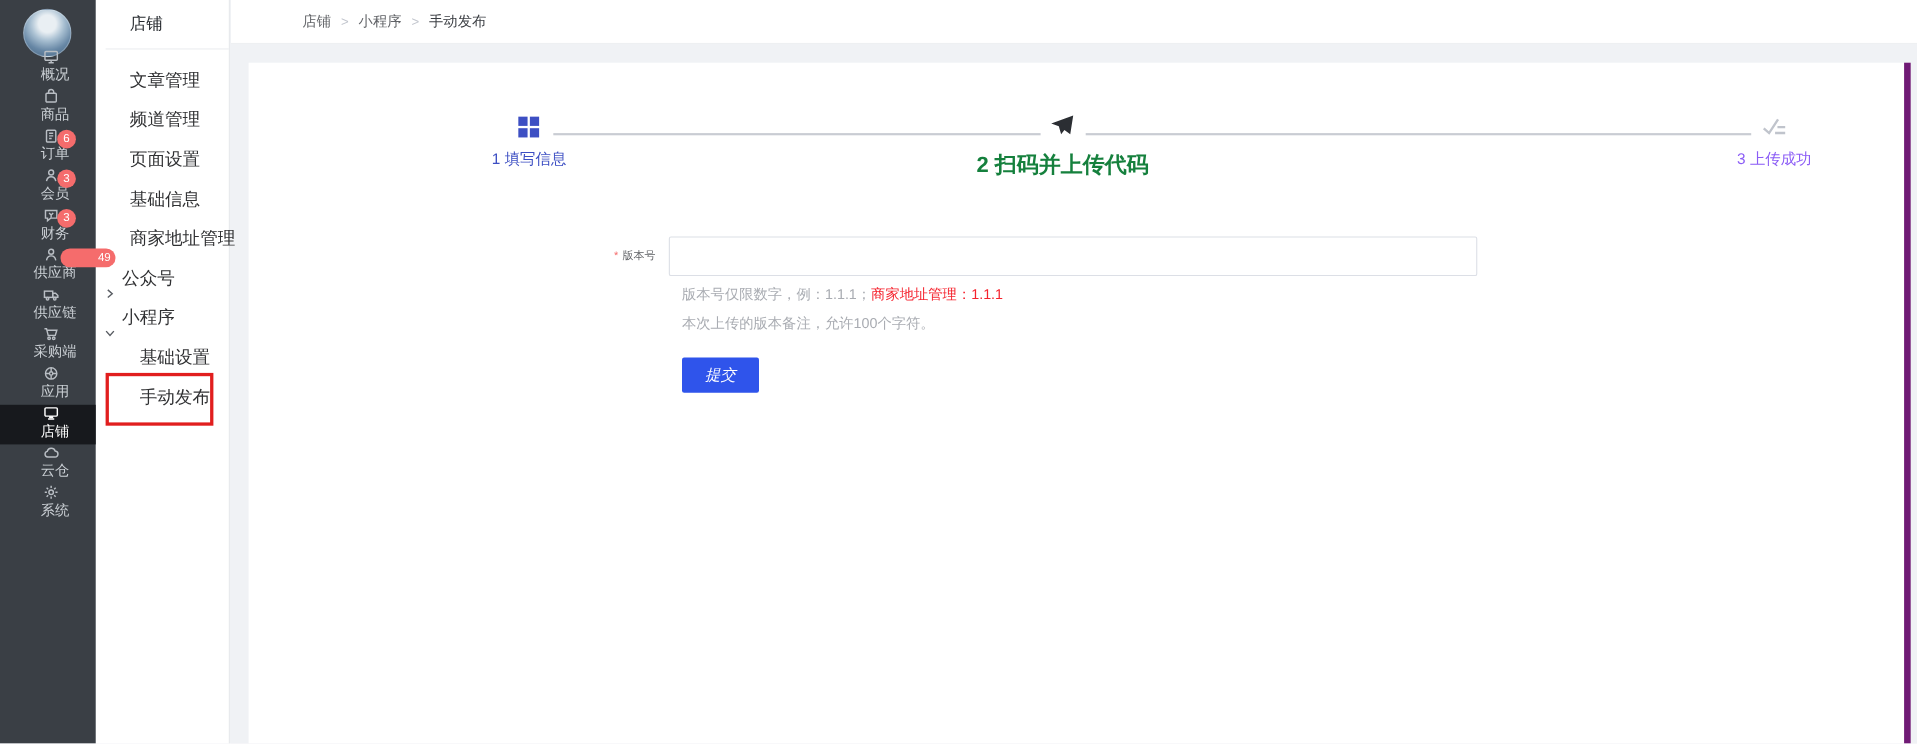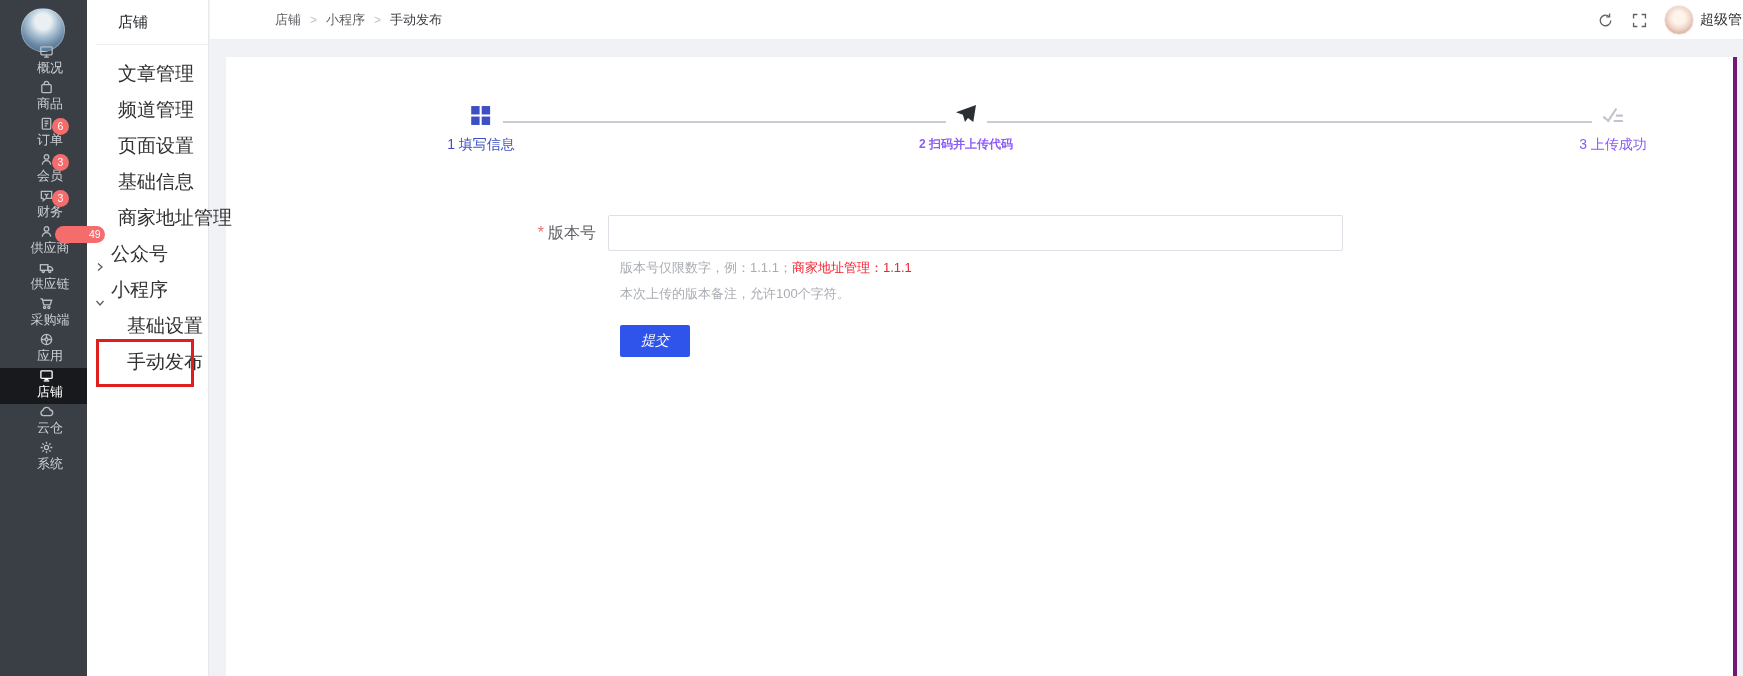--- a/index.html
+++ b/index.html
@@ -35,21 +35,21 @@
   
   .submenu {
     position:absolute; left:87px; top:0; width:122px; height:676px; background:#ffffff;
     border-right:1px solid #e6e8eb; z-index:15;
   }
   .submenu-title {
     height:44px; line-height:44px; padding-left:31px; font-size:15px; font-weight:500; color:#24282d;
   }
   .submenu-title-divider { height:1px; background:#ebedf0; margin-left:9px; }
   .sm-list { padding-top:11px; }
-  .sm-item { height:36px; line-height:36px; padding-left:31px; font-size:19px; color:#303133; cursor:pointer; white-space:nowrap; }
+  .sm-item { height:36px; line-height:36px; padding-left:31px; font-size:16px; color:#303133; cursor:pointer; white-space:nowrap; }
   .sm-item.group { padding-left:8px; display:flex; align-items:flex-end; }
   .sm-item.group .gicon { width:10px; height:10px; margin-right:6px; display:inline-flex; color:#5a5e64; }
   .sm-item.group .gicon svg { width:10px; height:10px; }
   .sm-item.child { padding-left:40px; }
   .red-box {
     position:absolute; left:9px; top:339px; width:98px; height:48px;
     border:3px solid #e11e1e; z-index:30; pointer-events:none;
   }
 
   
@@ -70,43 +70,43 @@
   .tb-avatar {
     width:30px; height:30px; border-radius:50%; flex:none; cursor:pointer;
     background:radial-gradient(circle at 50% 42%, #fdf4ec 0 28%, #f1d8cb 52%, #dcab9f 78%, #c5929b 100%);
     border:1px solid #eee; margin-right:6px;
   }
   .tb-name { font-size:14px; color:#303133; white-space:nowrap; overflow:hidden; width:46px; flex:none; cursor:pointer; }
 
   .content { position:absolute; top:40px; left:0; right:0; bottom:0; background:#f0f2f5; }
   .card {
     position:absolute; left:16px; top:17px; right:6px; bottom:0; background:#ffffff;
-    border-right:4px solid #701a75;
+    border-right:6px solid #701a75;
   }
 
   
   .stepper { position:relative; height:96px; margin-top:46px; }
   .step { position:absolute; transform:translateX(-50%); text-align:center; white-space:nowrap; }
   .step-icon { height:24px; display:flex; justify-content:center; align-items:center; margin-bottom:9px; }
   .step-label { font-size:14px; }
   .step.s1 { left:255px; }
   .step.s2 { left:740px; }
   .step.s3 { left:1387px; }
   .step.s1 .step-label { color:#3d4fc3; }
-  .step.s2 .step-label { color:#8b5cf6; font-weight:bold; font-size:12px; }
+  .step.s2 .step-label { color:#15803d; font-weight:bold; font-size:20px; }
   .step.s3 .step-label { color:#8b5cf6; }
   .step-line { position:absolute; top:18px; height:2px; background:#c9ccd3; }
   .step-line.l1 { left:277px; width:443px; }
   .step-line.l2 { left:761px; width:605px; }
 
   
   .form { position:relative; margin-top:16px; }
   .form-row { position:relative; display:flex; }
   .form-label {
-    width:382px; text-align:right; padding-right:12px; font-size:16px; color:#606266; flex:none;
+    width:382px; text-align:right; padding-right:12px; font-size:10px; color:#606266; flex:none;
   }
   .req { color:#f56c6c; margin-right:4px; }
   .row-version { margin-top:0; }
   .row-version .form-label { line-height:36px; }
   .text-input {
     width:735px; height:36px; border:1px solid #dcdfe6; border-radius:2px; background:#fff;
     font-size:14px; padding:0 12px; outline:none; color:#303133; font-family:inherit;
   }
   .hint { margin-left:394px; margin-top:8px; font-size:13px; color:#a9acb2; }
   .hint .red { color:#f5222d; }
@@ -296,35 +296,20 @@
 <div class="main">
 
   <header class="topbar">
     <div class="breadcrumb">
       <span class="crumb">店铺</span>
       <span class="sep">&gt;</span>
       <span class="crumb">小程序</span>
       <span class="sep">&gt;</span>
       <span class="crumb last">手动发布</span>
     </div>
-    <div class="topbar-right">
-      <span class="tb-icon refresh">
-          <svg viewBox="0 0 20 20" fill="none" stroke="currentColor" stroke-width="1.6">
-            <path d="M16.2 10a6.2 6.2 0 1 1-1.9-4.5"></path>
-            <path d="M14.8 1.8v4h-4"></path>
-          </svg>
-        </span>
-      <span class="tb-icon fullscreen">
-          <svg viewBox="0 0 20 20" fill="none" stroke="currentColor" stroke-width="1.6">
-            <path d="M3 7.5V3h4.5M12.5 3H17v4.5M17 12.5V17h-4.5M7.5 17H3v-4.5"></path>
-          </svg>
-        </span>
-      <span class="tb-avatar"></span>
-      <span class="tb-name">超级管</span>
-    </div>
   </header>
 
   <div class="content">
     <div class="card">
 
       <div class="stepper">
         <div class="step-line l1"></div>
         <div class="step-line l2"></div>
         <div class="step s1">
           <div class="step-icon">

